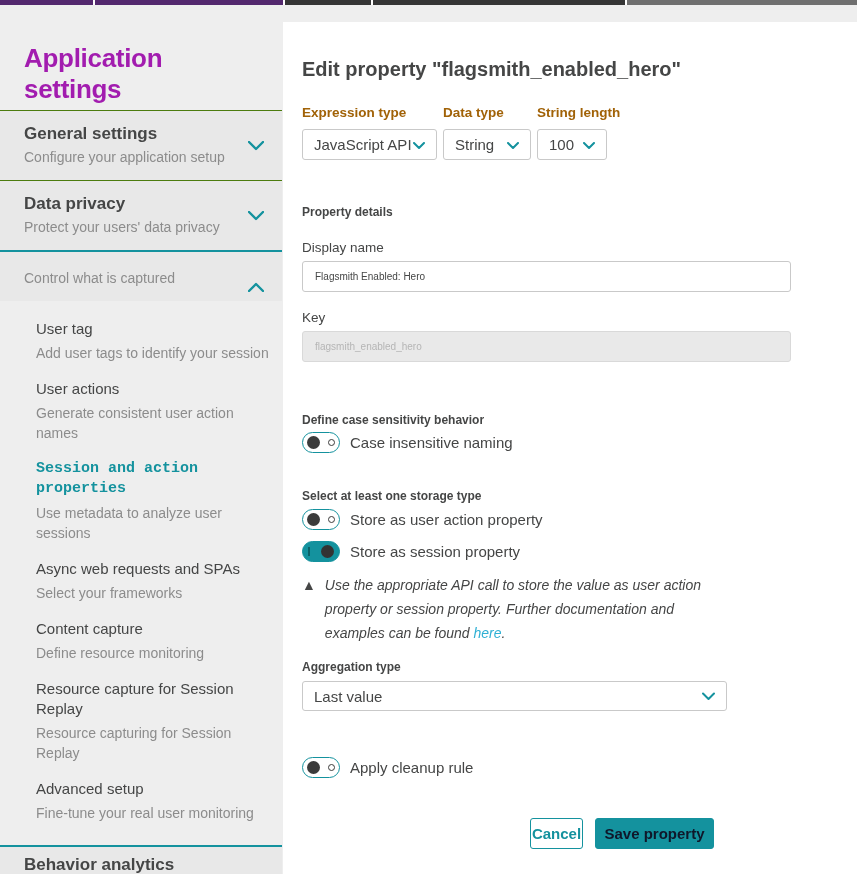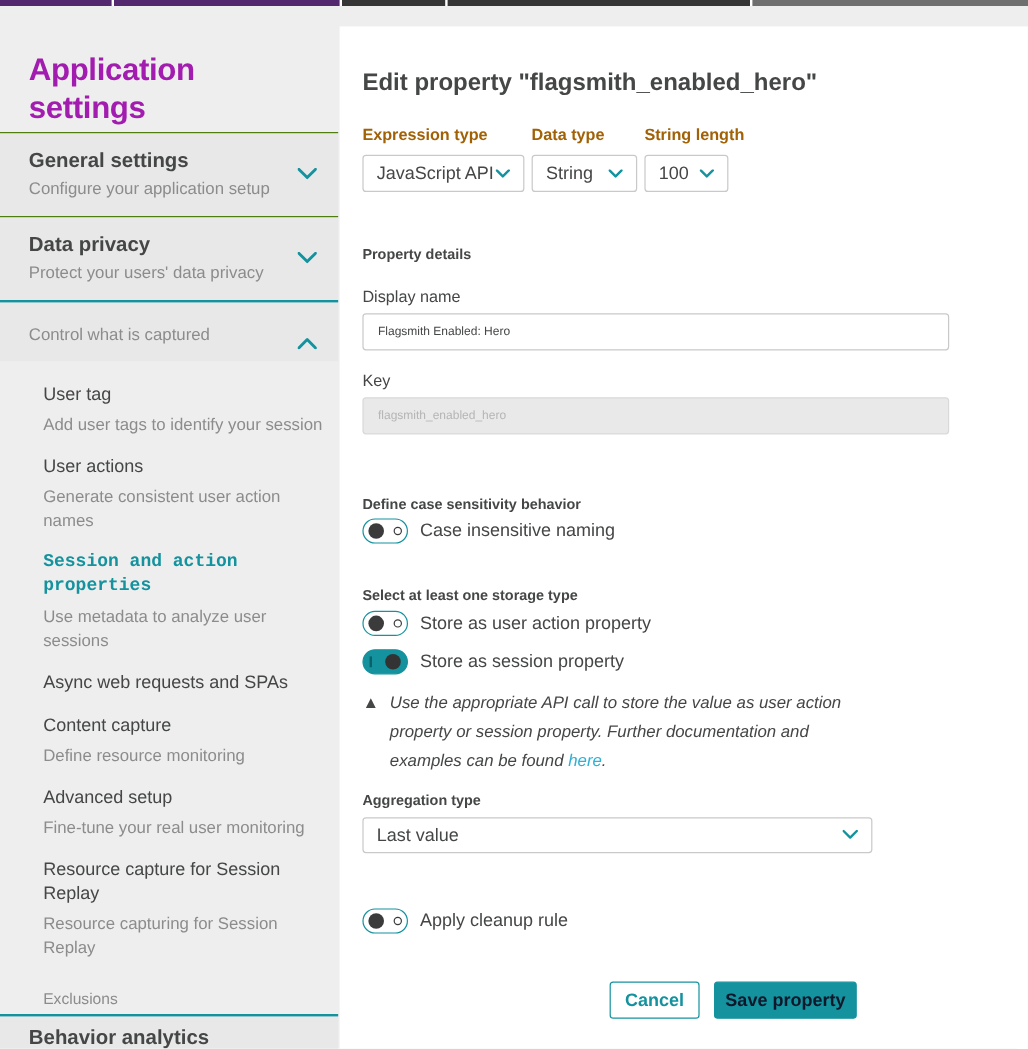--- a/index.html
+++ b/index.html
@@ -78,21 +78,21 @@
   .warn-icon { font-size:14px; color:#454646; line-height:24px; flex:none; }
   .warn-text { font-size:14px; color:#454646; line-height:24px;font-style:italic; }
   .warn-text a { color:#2fb0d4; text-decoration:none; cursor:pointer; }
 
   .agg-select { position:absolute; left:19px; top:659px; width:425px; height:30px; }
 
   .btn-row { position:absolute; top:796px; right:143px; display:flex; gap:12px; }
   .btn { height:31px; border-radius:3px; font-size:15px; font-weight:600; display:flex;
     align-items:center; justify-content:center; cursor:pointer;
     font-family:"Liberation Sans","DejaVu Sans",sans-serif; }
-  .btn-cancel { width:75px; background:#fff; border:1px solid #14929e; color:#14929e; }
+  .btn-cancel { width:53px; background:#fff; border:1px solid #14929e; color:#14929e; }
   .btn-save { width:119px; background:#14929e; border:1px solid #14929e; color:#0f172a; }
 </style>
 </head>
 <body>
 
 <div class="app">
 
   <div class="topbar">
     <div class="seg seg-p1"></div>
     <div class="seg seg-p2"></div>
@@ -146,32 +146,33 @@
       <div class="sub-item">
         <div class="sub-label">User actions</div>
         <div class="sub-desc">Generate consistent user action names</div>
       </div>
       <div class="sub-item active">
         <div class="sub-label">Session and action properties</div>
         <div class="sub-desc">Use metadata to analyze user sessions</div>
       </div>
       <div class="sub-item">
         <div class="sub-label">Async web requests and SPAs</div>
+        <div class="sub-desc">Select your frameworks</div>
       </div>
       <div class="sub-item">
         <div class="sub-label">Content capture</div>
         <div class="sub-desc">Define resource monitoring</div>
       </div>
       <div class="sub-item">
+        <div class="sub-label">Resource capture for Session Replay</div>
+        <div class="sub-desc">Resource capturing for Session Replay</div>
+      </div>
+      <div class="sub-item">
         <div class="sub-label">Advanced setup</div>
         <div class="sub-desc">Fine-tune your real user monitoring</div>
-      </div>
-      <div class="sub-item">
-        <div class="sub-label">Resource capture for Session Replay</div>
-        <div class="sub-desc">Resource capturing for Session Replay</div>
       </div>
     </div>
 
     <div class="excl-label">Exclusions</div>
 
     <div class="bottom-group">
       <div class="bottom-label">Behavior analytics</div>
     </div>
   </div>
 

